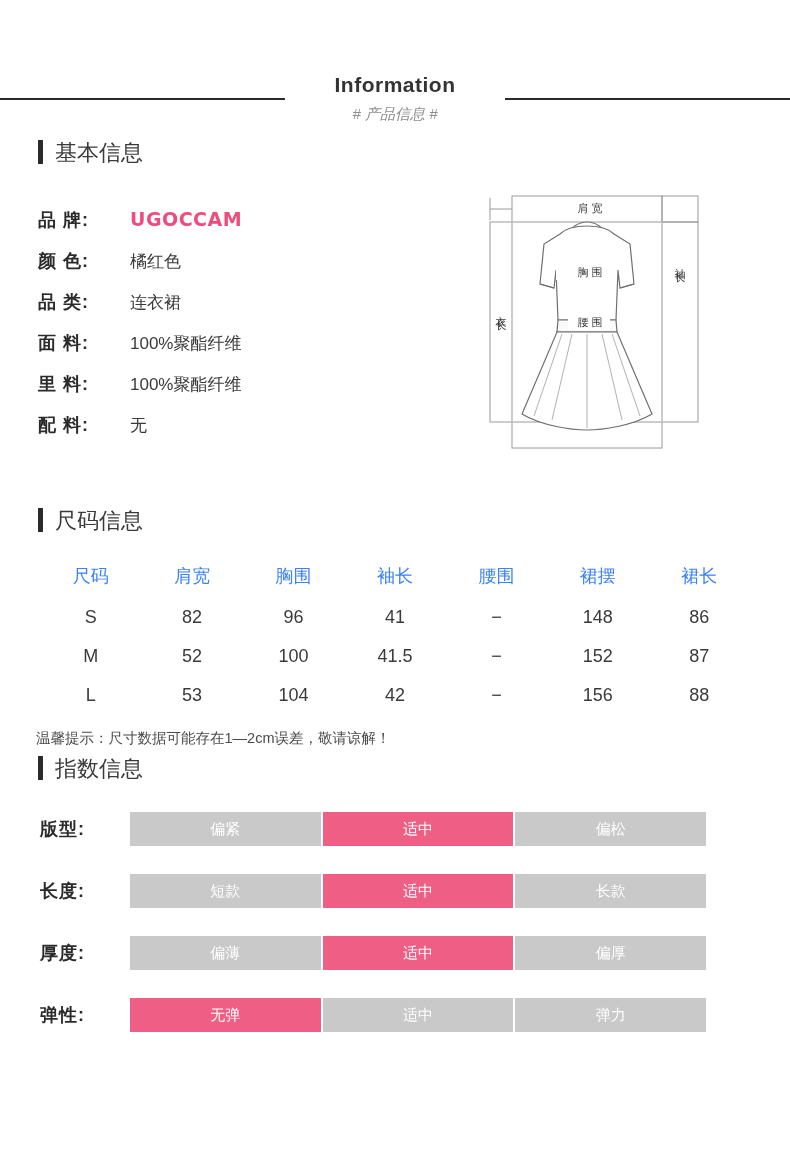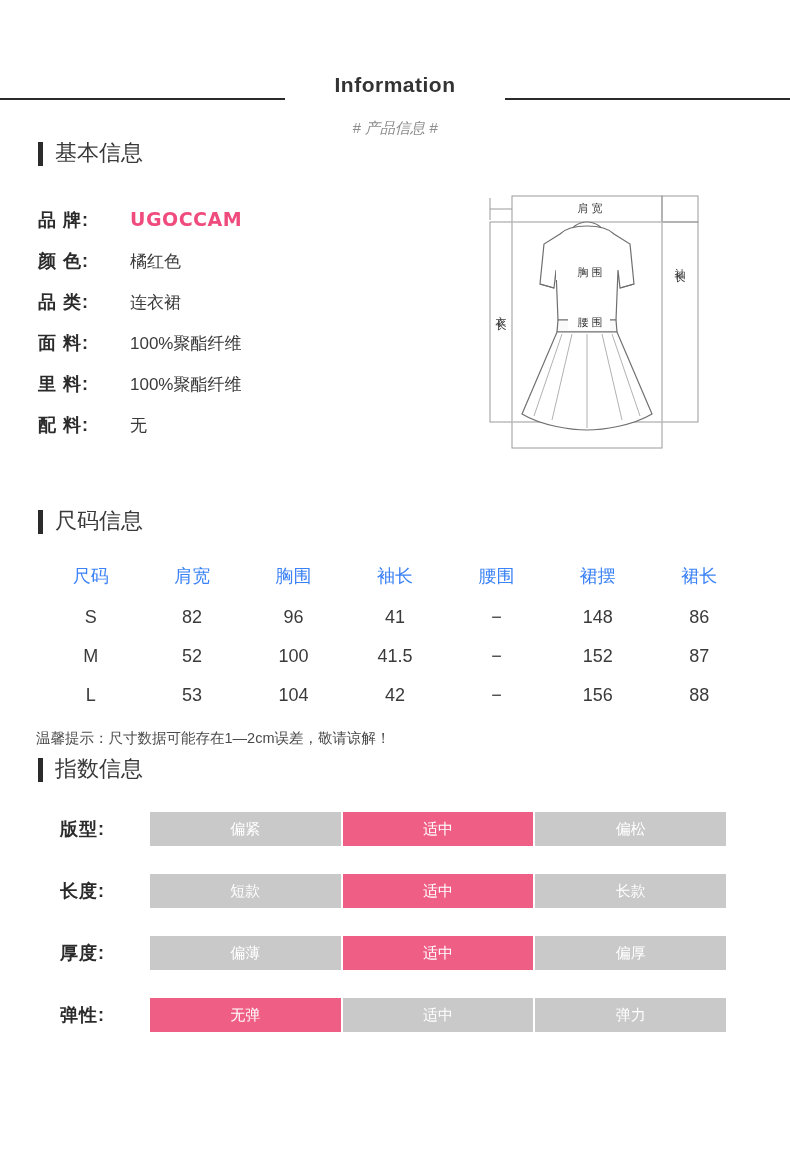--- a/index.html
+++ b/index.html
@@ -33,35 +33,35 @@
     font-weight: bold;
     color: #333;
     letter-spacing: 0.5px;
     line-height: 26px;
   }
   .header-sub {
     font-size: 15px;
     color: #8d8d8d;
     font-style: italic;
     line-height: 24px;
-    margin-top: 18px;
+    margin-top: 4px;
   }
   .rule {
     position: absolute;
     top: 98px;
     height: 2px;
     background: #2b2b2b;
   }
   .rule-left { left: 0; width: 285px; }
   .rule-right { right: 0; width: 285px; }
 
   
   .section-head {
     display: flex;
-    align-items: flex-end;
+    align-items: flex-start;
     margin-left: 38px;
   }
   .bar {
     width: 5px;
     height: 24px;
     background: #2b2b2b;
     margin-right: 12px;
   }
   .section-title {
     font-size: 22px;
@@ -136,21 +136,21 @@
     text-align: center;
   }
   .tip {
     margin: 14px 0 0 36px;
     font-size: 14.5px;
     color: #4a4a4a;
   }
 
   
   .index-wrap { margin-top: 8px; }
-  .index-rows { margin-top: 24px; padding-left: 60px; }
+  .index-rows { margin-top: 24px; padding-left: 40px; }
   .index-row {
     display: flex;
     align-items: center;
     height: 46px;
     margin-bottom: 16px;
   }
   .index-label {
     width: 90px;
     font-size: 18px;
     font-weight: bold;

